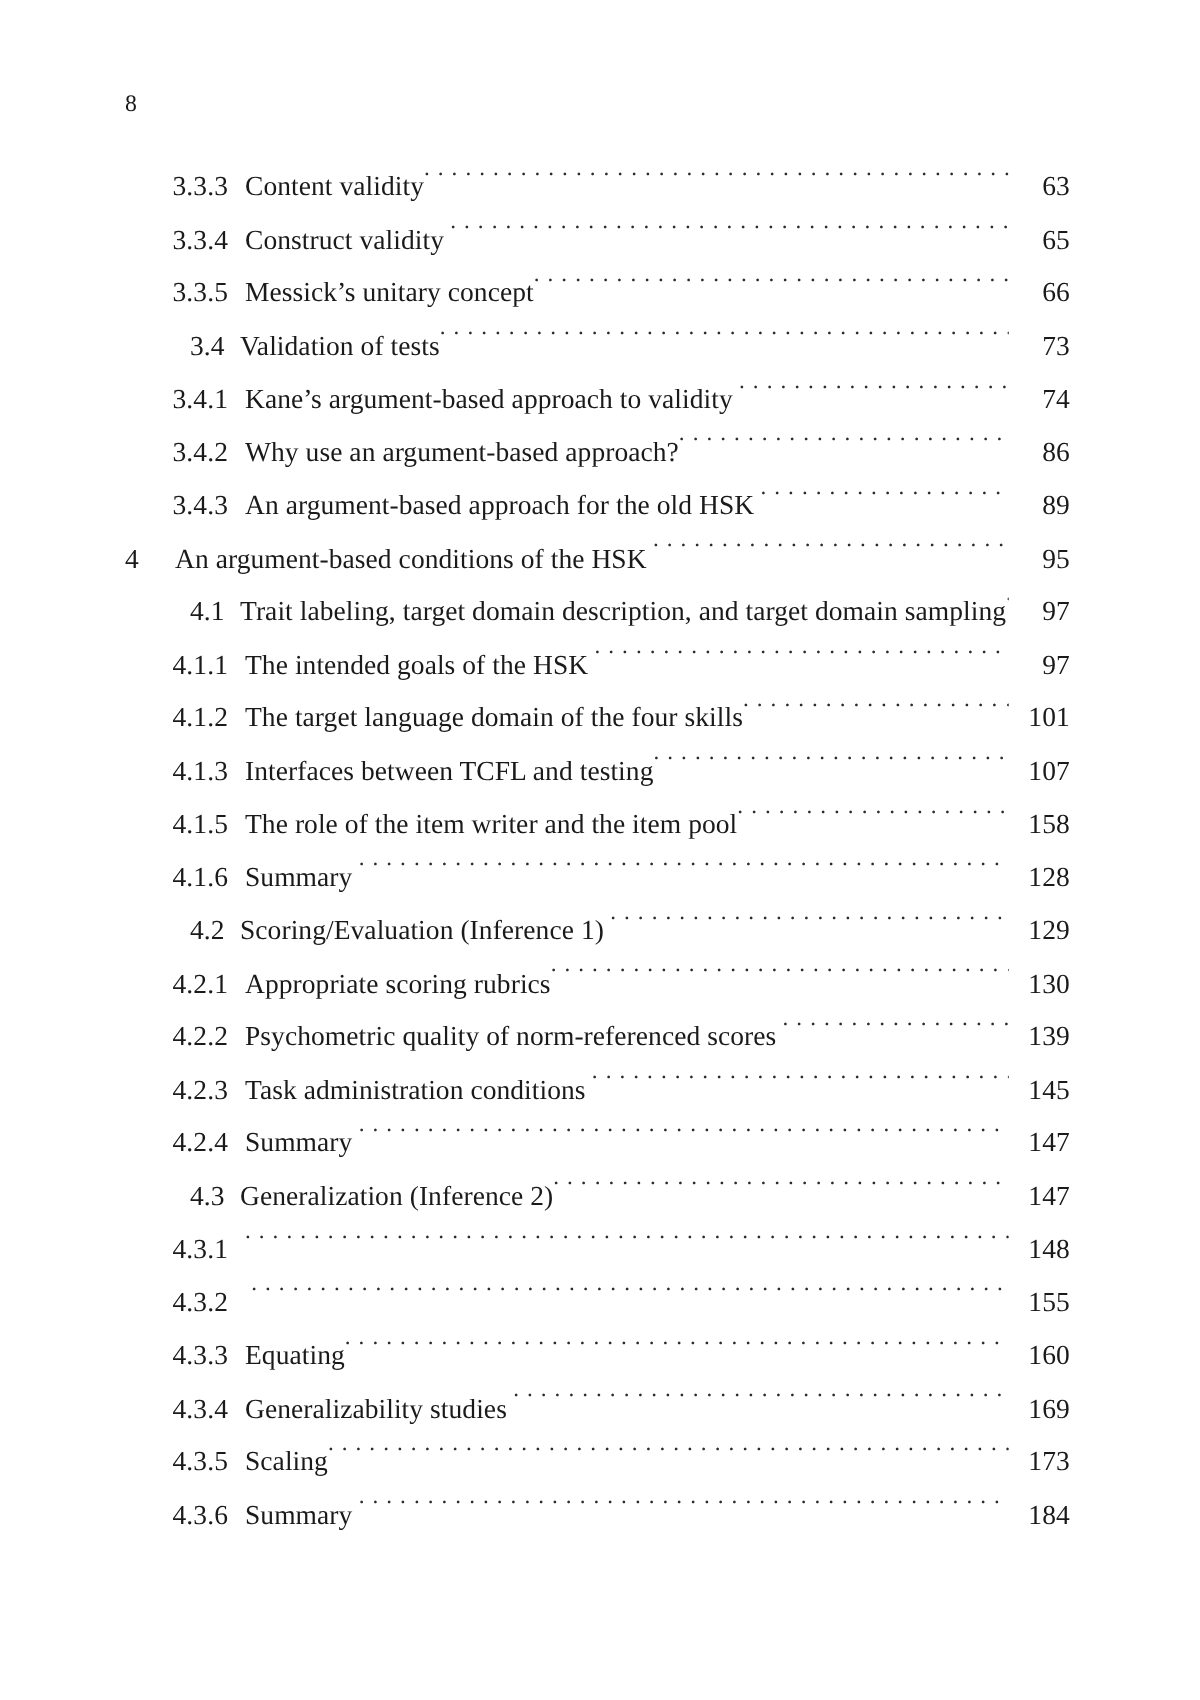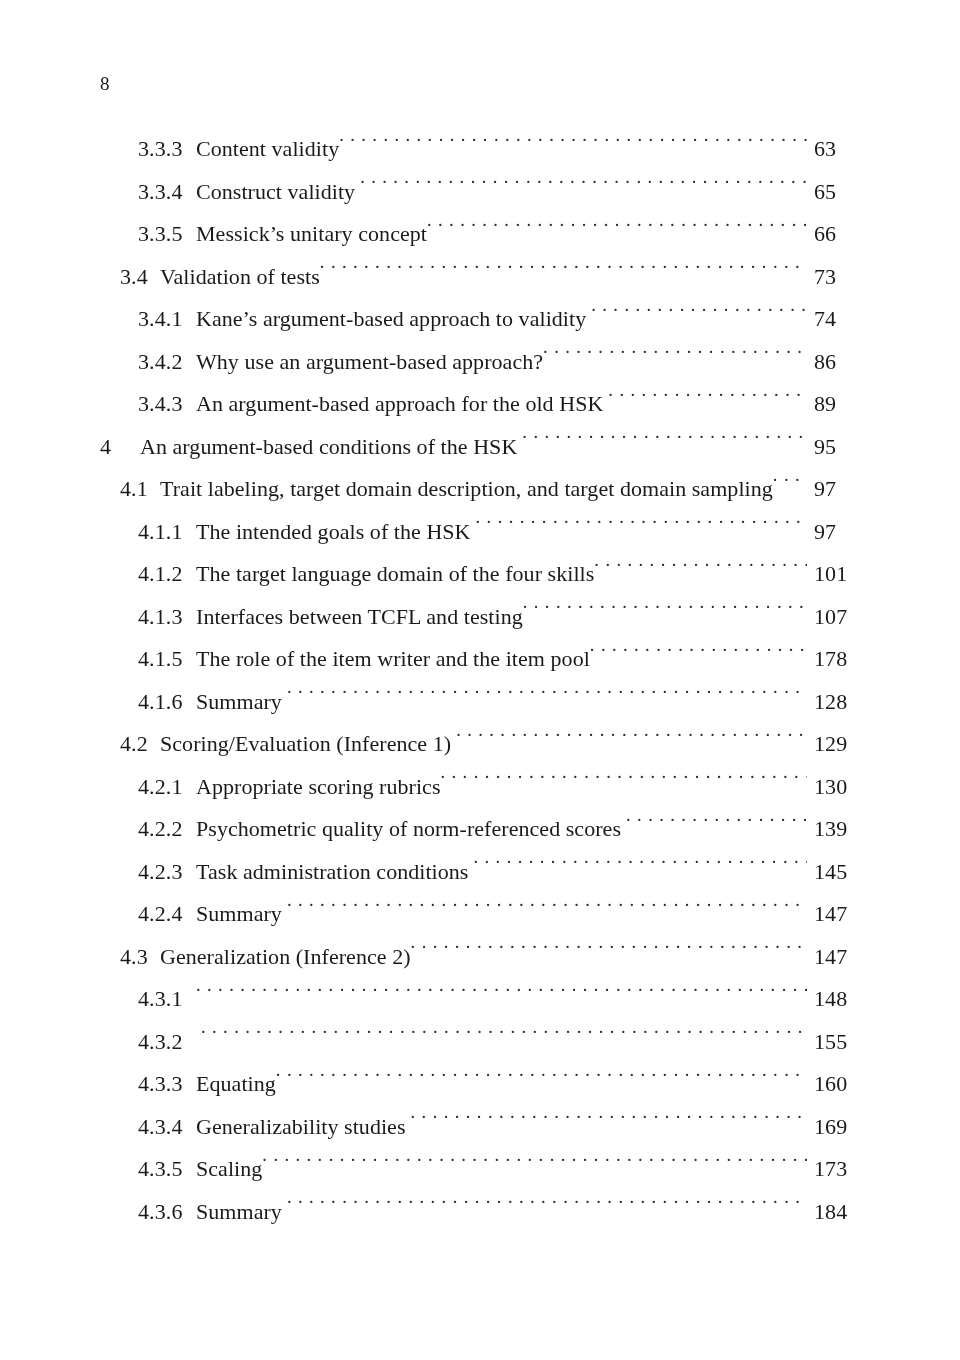--- a/index.html
+++ b/index.html
@@ -57,21 +57,21 @@
   .lvl1 { padding-left: 0px; }
   .lvl2 { padding-left: 20px; }
   .lvl3 { padding-left: 38px; }
 
   .toc-num {
     flex: 0 0 auto;
     text-align: left;
     letter-spacing: 0.1px;
   }
   .lvl1 > .toc-num { width: 40px; }
-  .lvl2 > .toc-num { width: 40px; }
+  .lvl2 > .toc-num { width: 40px; margin-left: 32px; }
   .lvl3 > .toc-num { width: 58px; }
 
   .toc-title {
     flex: 0 0 auto;
     letter-spacing: 0.05px;
   }
 
   
   .toc-leader {
     flex: 1 1 auto;
@@ -90,20 +90,21 @@
     font-size: 18.5px;
     color: #2b2b2b;
   }
   
   .tight > .toc-leader { margin-left: 0; }
   .loose > .toc-leader { margin-left: 5px; }
 
   .toc-page {
     flex: 0 0 auto;
     width: 42px;
+    text-align: right;
     padding-left: 7px;
     letter-spacing: 0.1px;
   }
 </style>
 </head>
 <body>
 
 <div class="page">
 
   <div class="folio">8</div>
@@ -178,21 +179,21 @@
       <div class="toc-entry lvl3 tight">
         <span class="toc-num">4.1.3</span>
         <span class="toc-title">Interfaces between TCFL and testing</span>
         <span class="toc-leader"></span>
         <span class="toc-page">107</span>
       </div>
       <div class="toc-entry lvl3 tight">
         <span class="toc-num">4.1.5</span>
         <span class="toc-title">The role of the item writer and the item pool</span>
         <span class="toc-leader"></span>
-        <span class="toc-page">178</span>
+        <span class="toc-page">158</span>
       </div>
       <div class="toc-entry lvl3 loose">
         <span class="toc-num">4.1.6</span>
         <span class="toc-title">Summary</span>
         <span class="toc-leader"></span>
         <span class="toc-page">128</span>
       </div>
       <div class="toc-entry lvl2 loose">
         <span class="toc-num">4.2</span>
         <span class="toc-title">Scoring/Evaluation (Inference 1)</span>

